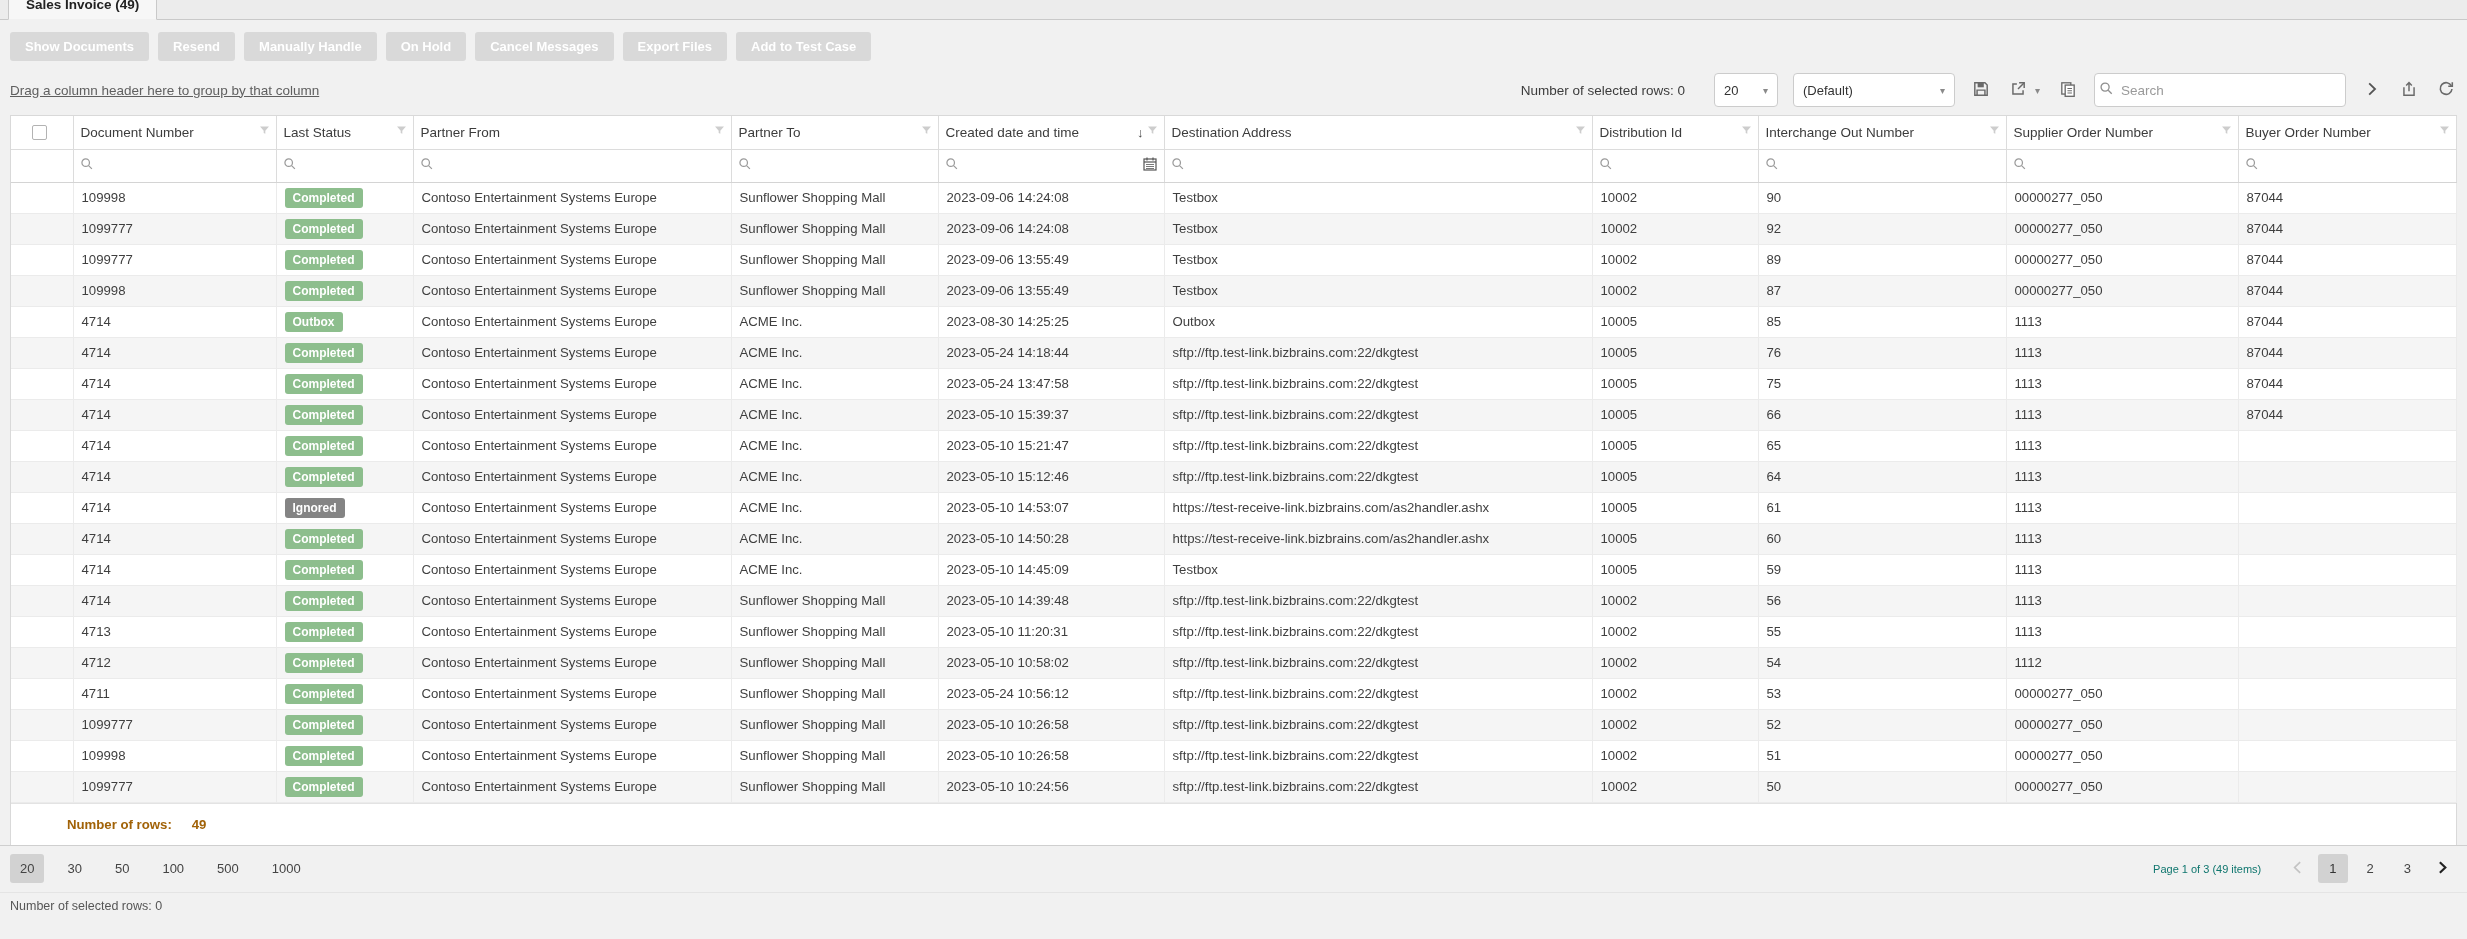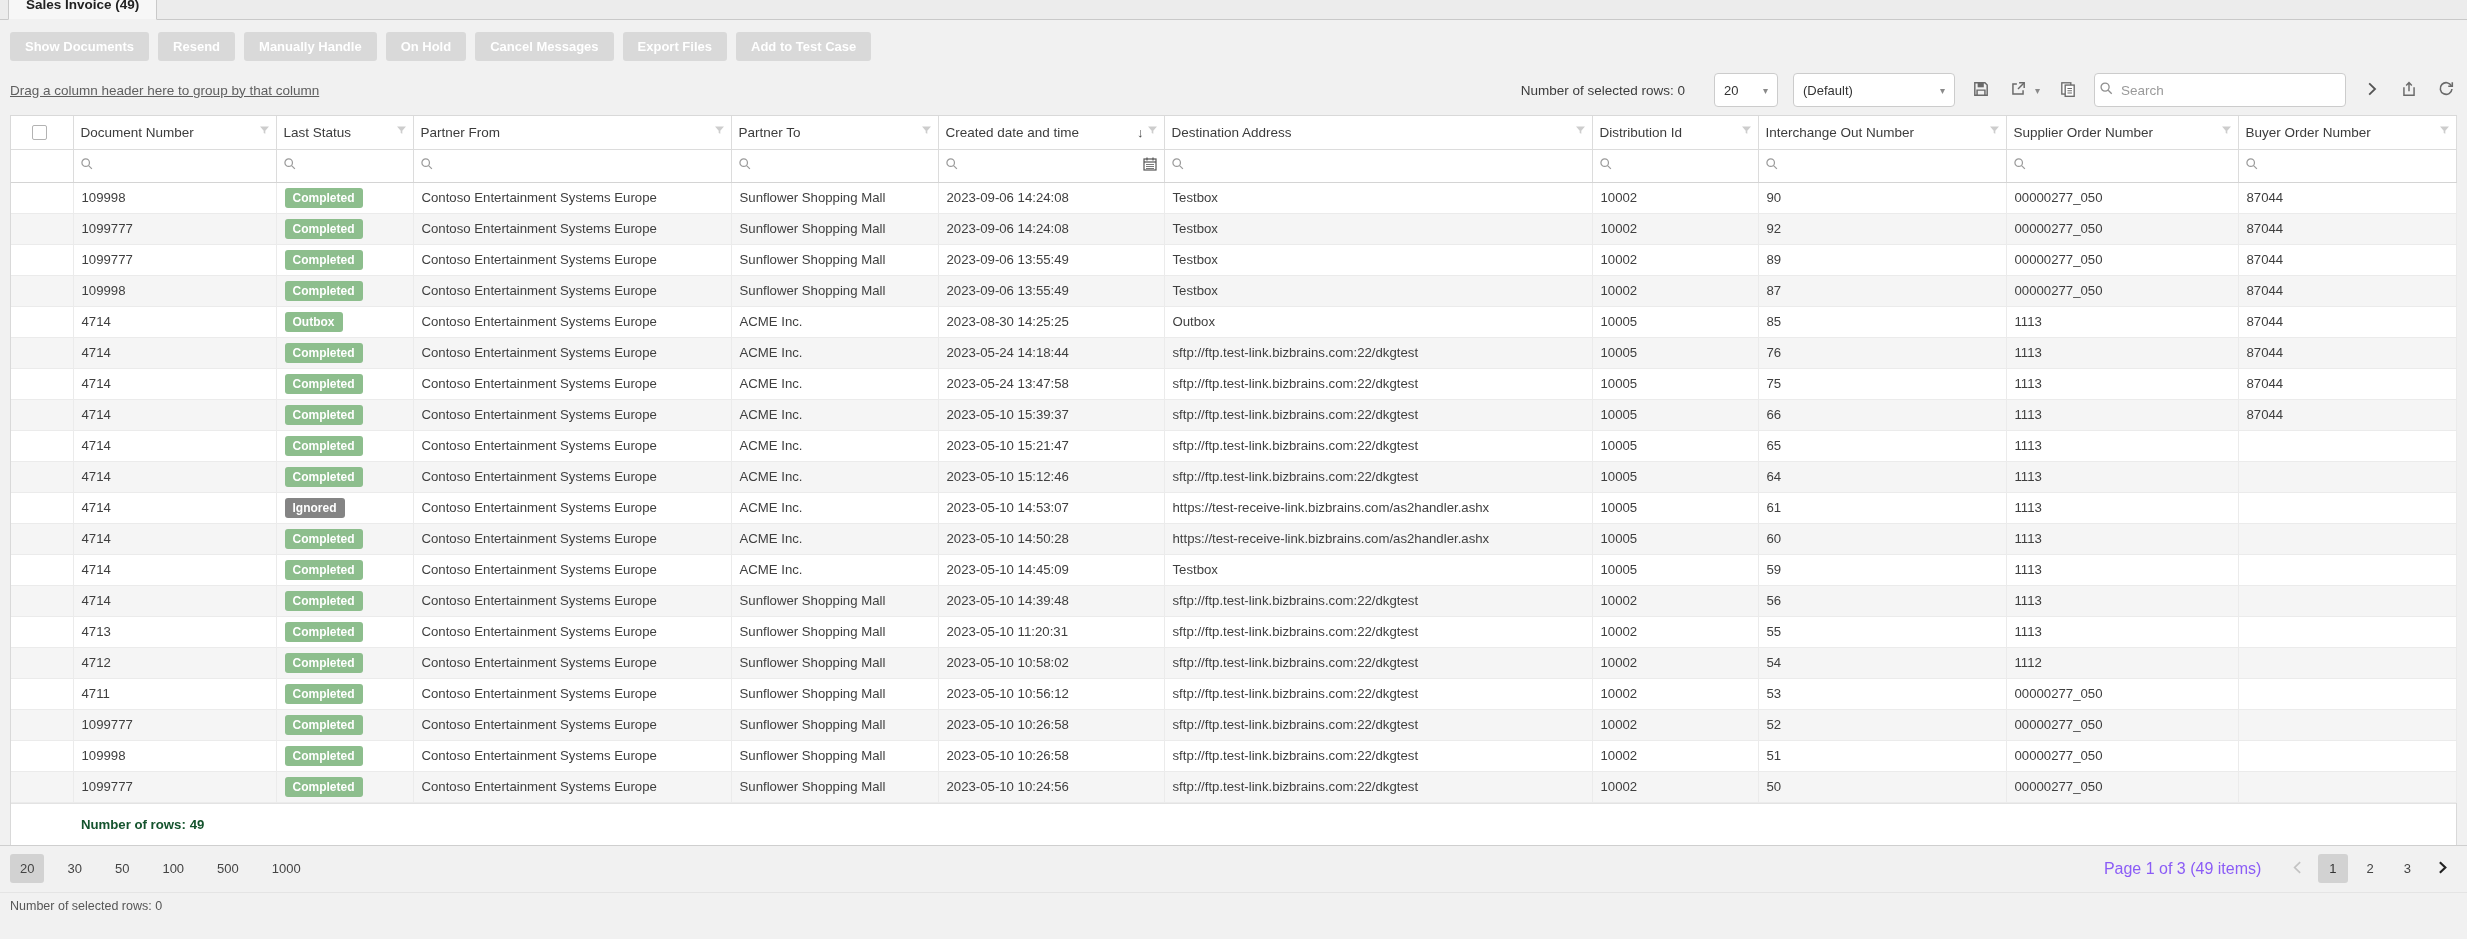--- a/index.html
+++ b/index.html
@@ -75,31 +75,31 @@
   .badge {
     display: inline-block; padding: 3px 8px; border-radius: 3px; color: #fff;
     font-size: 12px; font-weight: 700;
   }
   .badge-green { background: #8dbe8d; }
   .badge-gray  { background: #848484; }
   .checkbox {
     width: 15px; height: 15px; background: #fff; border: 1px solid #b3b3b3; border-radius: 2px;
   }
   .grid-footer {
-    height: 42px; display: flex; align-items: center; padding-left: 70px;
-    border-top: 1px solid #e3e3e3; background: #fff; font-weight: 700; color: #14532d; font-size: 13.2px; gap: 4px;
+    height: 42px; display: flex; align-items: center; padding-left: 56px;
+    border-top: 1px solid #e3e3e3; background: #fff; font-weight: 700; color: #a16207; font-size: 13.2px; gap: 20px;
   }
   
   .pager-row {
     height: 47px; border-top: 1px solid #cfcfcf; display: flex; align-items: center; padding: 0 14px 0 10px;
   }
   .size-opt { padding: 7px 10px; margin-right: 13px; color: #444; border-radius: 3px; cursor: pointer; }
   .size-opt.active { background: #d2d2d2; }
   .pager-right { margin-left: auto; display: flex; align-items: center; gap: 10px; }
-  .page-summary { color: #8b5cf6; margin-right: 16px; font-size: 16px; }
+  .page-summary { color: #0f766e; margin-right: 16px; font-size: 11px; }
   .page-num { padding: 7px 11px; color: #444; border-radius: 3px; cursor: pointer; }
   .page-num.active { background: #d2d2d2; color: #333; }
   .nav-btn { background: none; border: none; display: flex; padding: 2px; cursor: pointer; }
   .nav-btn svg { width: 17px; height: 17px; }
   
   .statusbar { padding: 6px 0 0 10px; color: #565656; font-size: 12.5px; border-top: 1px solid #e4e4e4; margin-top: 0; height: 26px; }
 </style>
 </head>
 <body>
 
@@ -590,21 +590,21 @@
           <td>54</td>
           <td>1112</td>
           <td></td>
         </tr>
         <tr>
           <td></td>
           <td>4711</td>
           <td><span class="badge badge-green">Completed</span></td>
           <td>Contoso Entertainment Systems Europe</td>
           <td>Sunflower Shopping Mall</td>
-          <td>2023-05-10 10:56:12</td>
+          <td>2023-05-24 10:56:12</td>
           <td>sftp://ftp.test-link.bizbrains.com:22/dkgtest</td>
           <td>10002</td>
           <td>53</td>
           <td>00000277_050</td>
           <td></td>
         </tr>
         <tr>
           <td></td>
           <td>1099777</td>
           <td><span class="badge badge-green">Completed</span></td>

